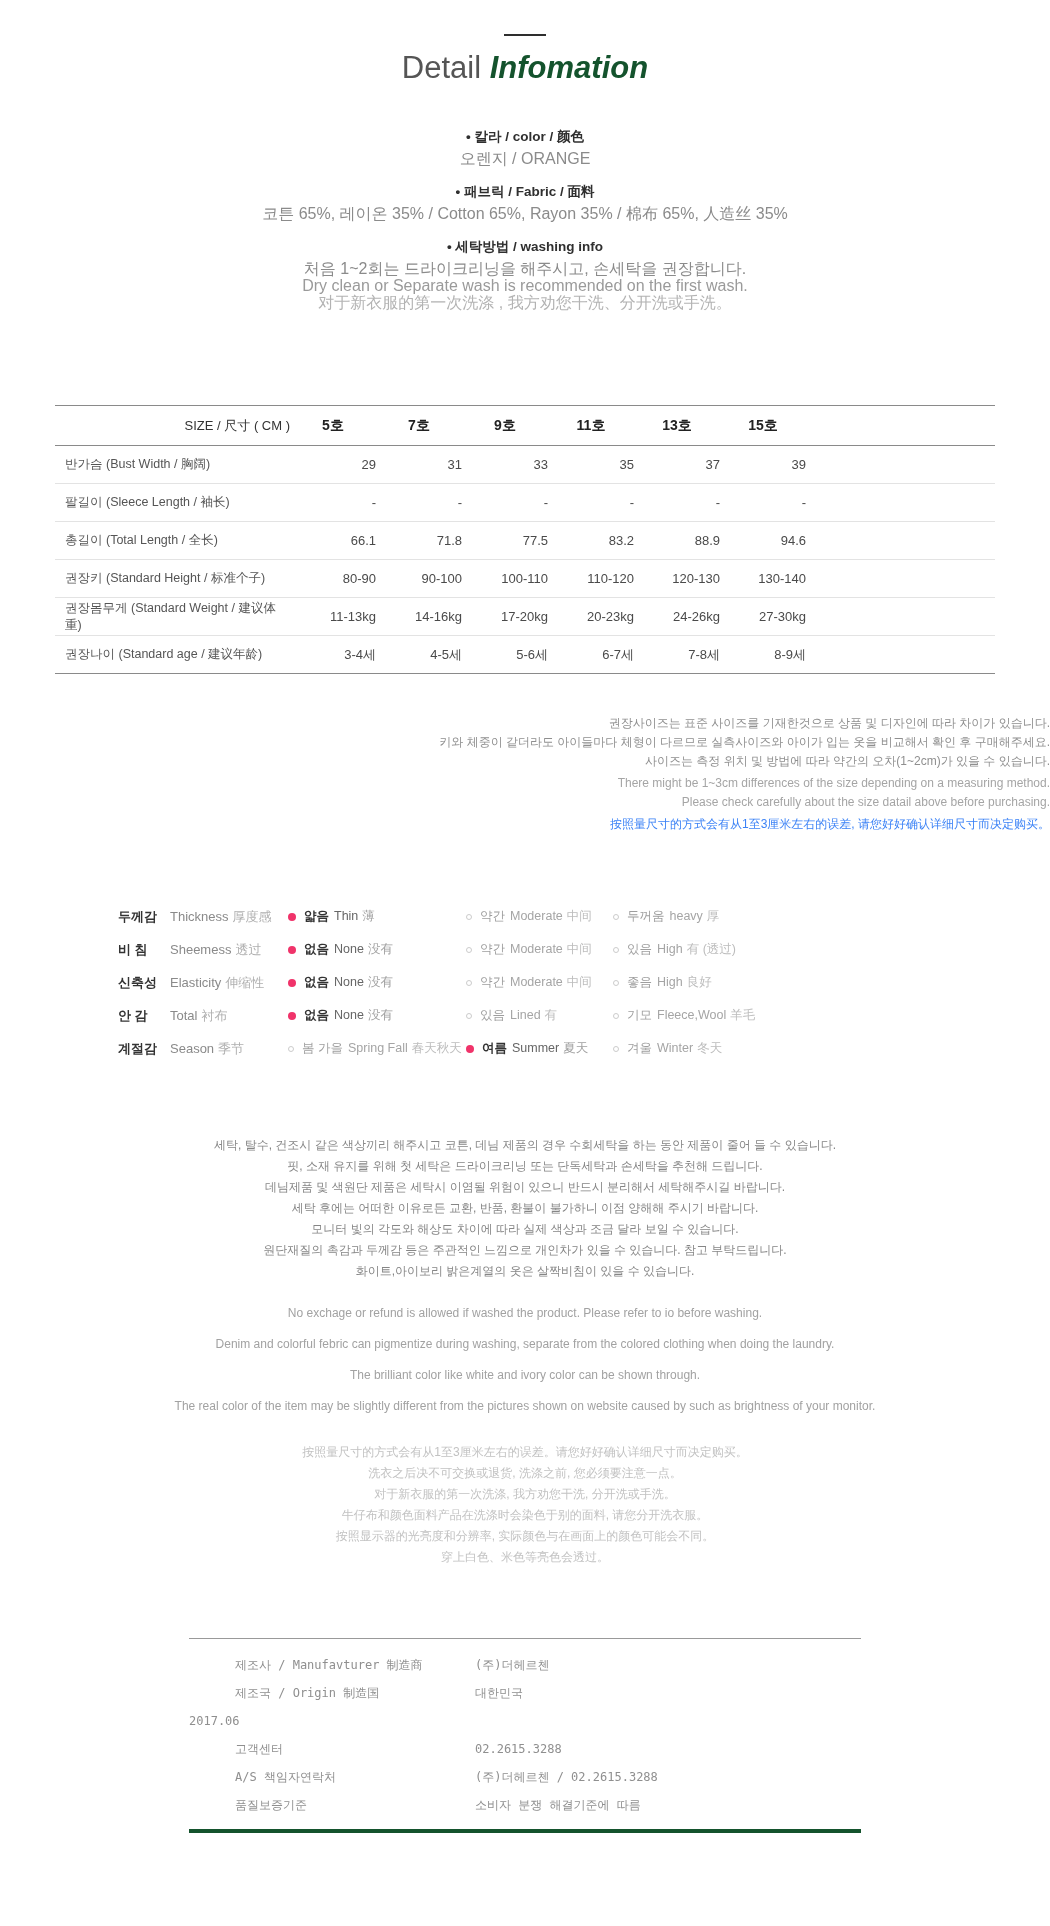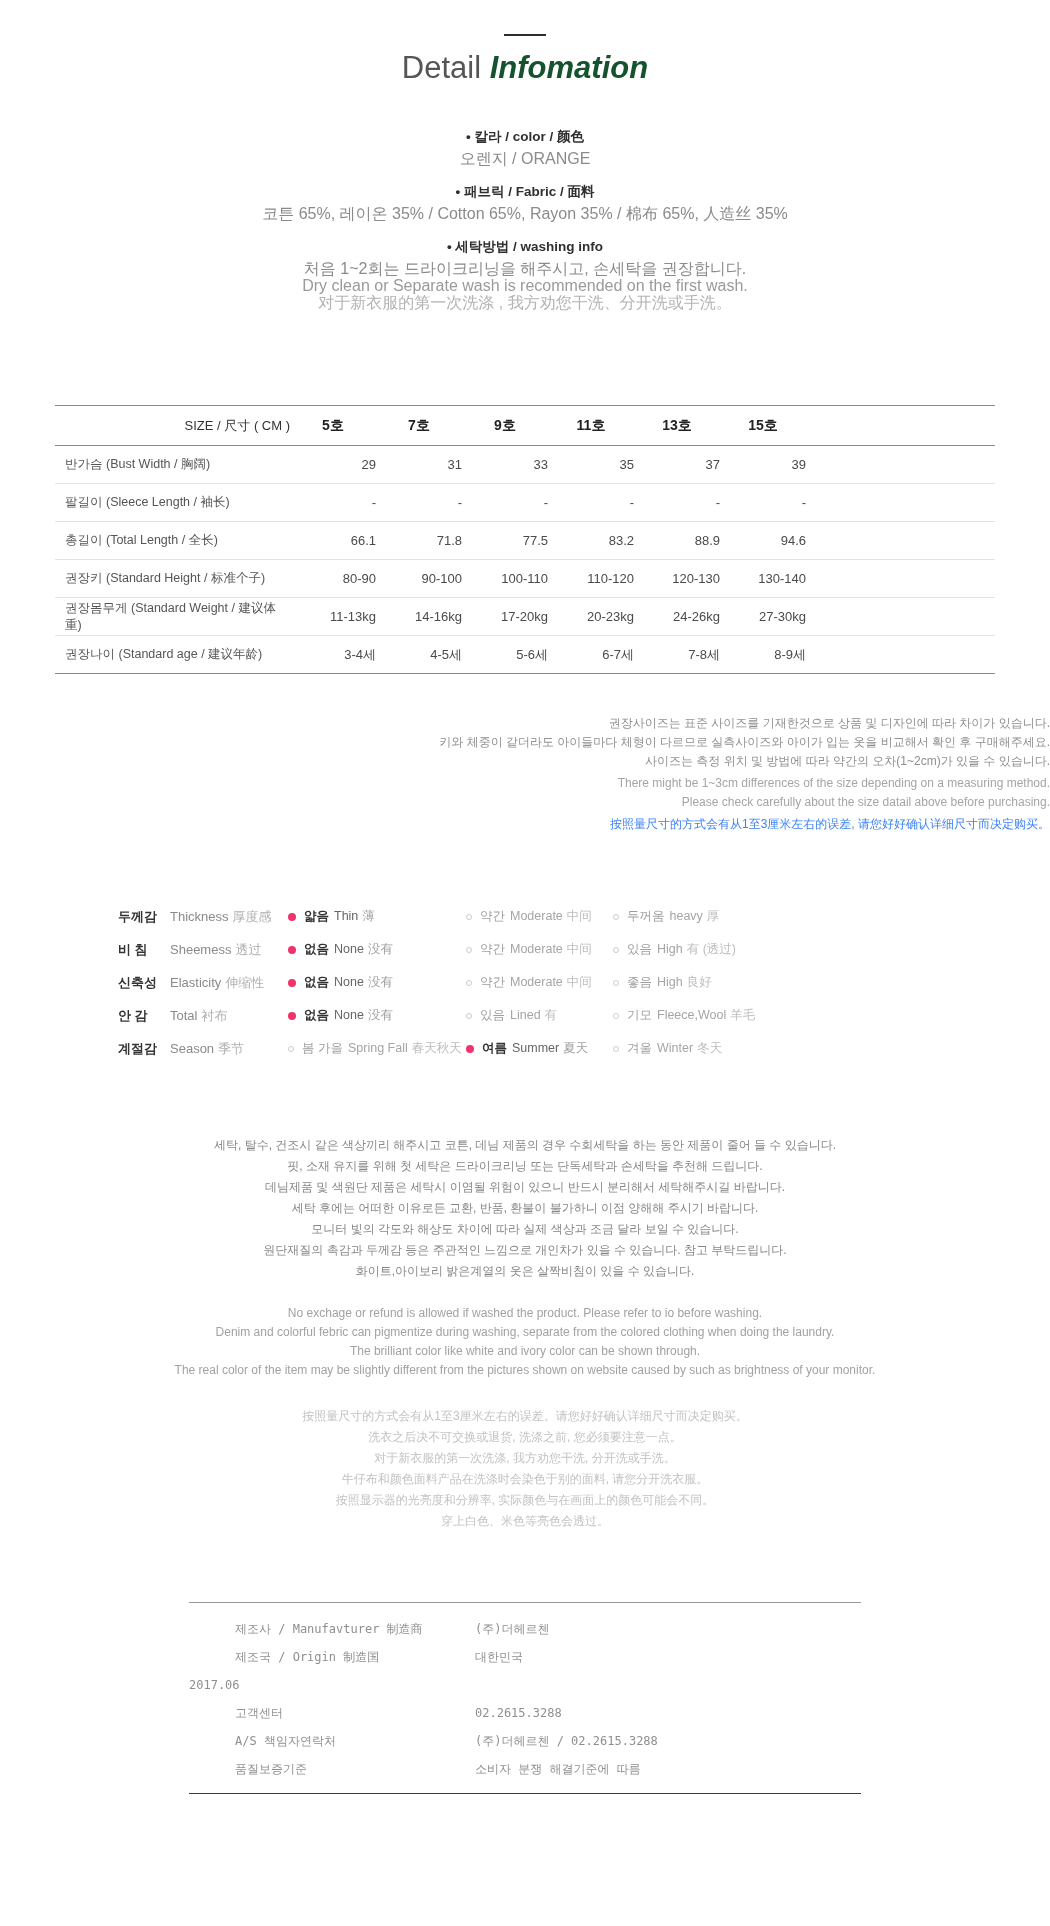--- a/index.html
+++ b/index.html
@@ -61,26 +61,26 @@
   .opt .ocn { color:#bdbdbd; margin-left:4px; }
   .opt.sel .oko { color:#333; font-weight:700; }
   .opt.sel .oen { color:#666; }
   .opt.sel .ocn { color:#a0a0a0; }
 
   
   .care { text-align:center; }
   .care-ko { margin-top:70px; }
   .care-ko p { margin:0; font-size:12px; line-height:21px; color:#868686; }
   .care-en { margin-top:22px; }
-  .care-en p { margin:0; font-size:12px; line-height:19px; color:#a2a2a2; }
+  .care-en p { margin:12px; font-size:12px; line-height:19px; color:#a2a2a2; }
   .care-cn { margin-top:26px; }
   .care-cn p { margin:0; font-size:12px; line-height:21px; color:#c2c2c2; }
 
   
-  .manu { width:672px; margin:70px auto 0; border-top:1px solid #999; border-bottom:1px solid #14532d; padding:12px 0 10px; }
+  .manu { width:672px; margin:70px auto 0; border-top:1px solid #999; border-bottom:4px solid #14532d; padding:12px 0 10px; }
   .manu-row { display:flex; height:28px; align-items:center; font-family:"DejaVu Sans Mono","Liberation Mono",monospace; font-size:12px; color:#8f8f8f; }
   .manu-row .ml { width:240px; margin-left:46px; }
   .manu-row .mv { margin-left:0; }
 </style>
 </head>
 <body>
 
 <div class="page">
 
   <div class="hdr">

